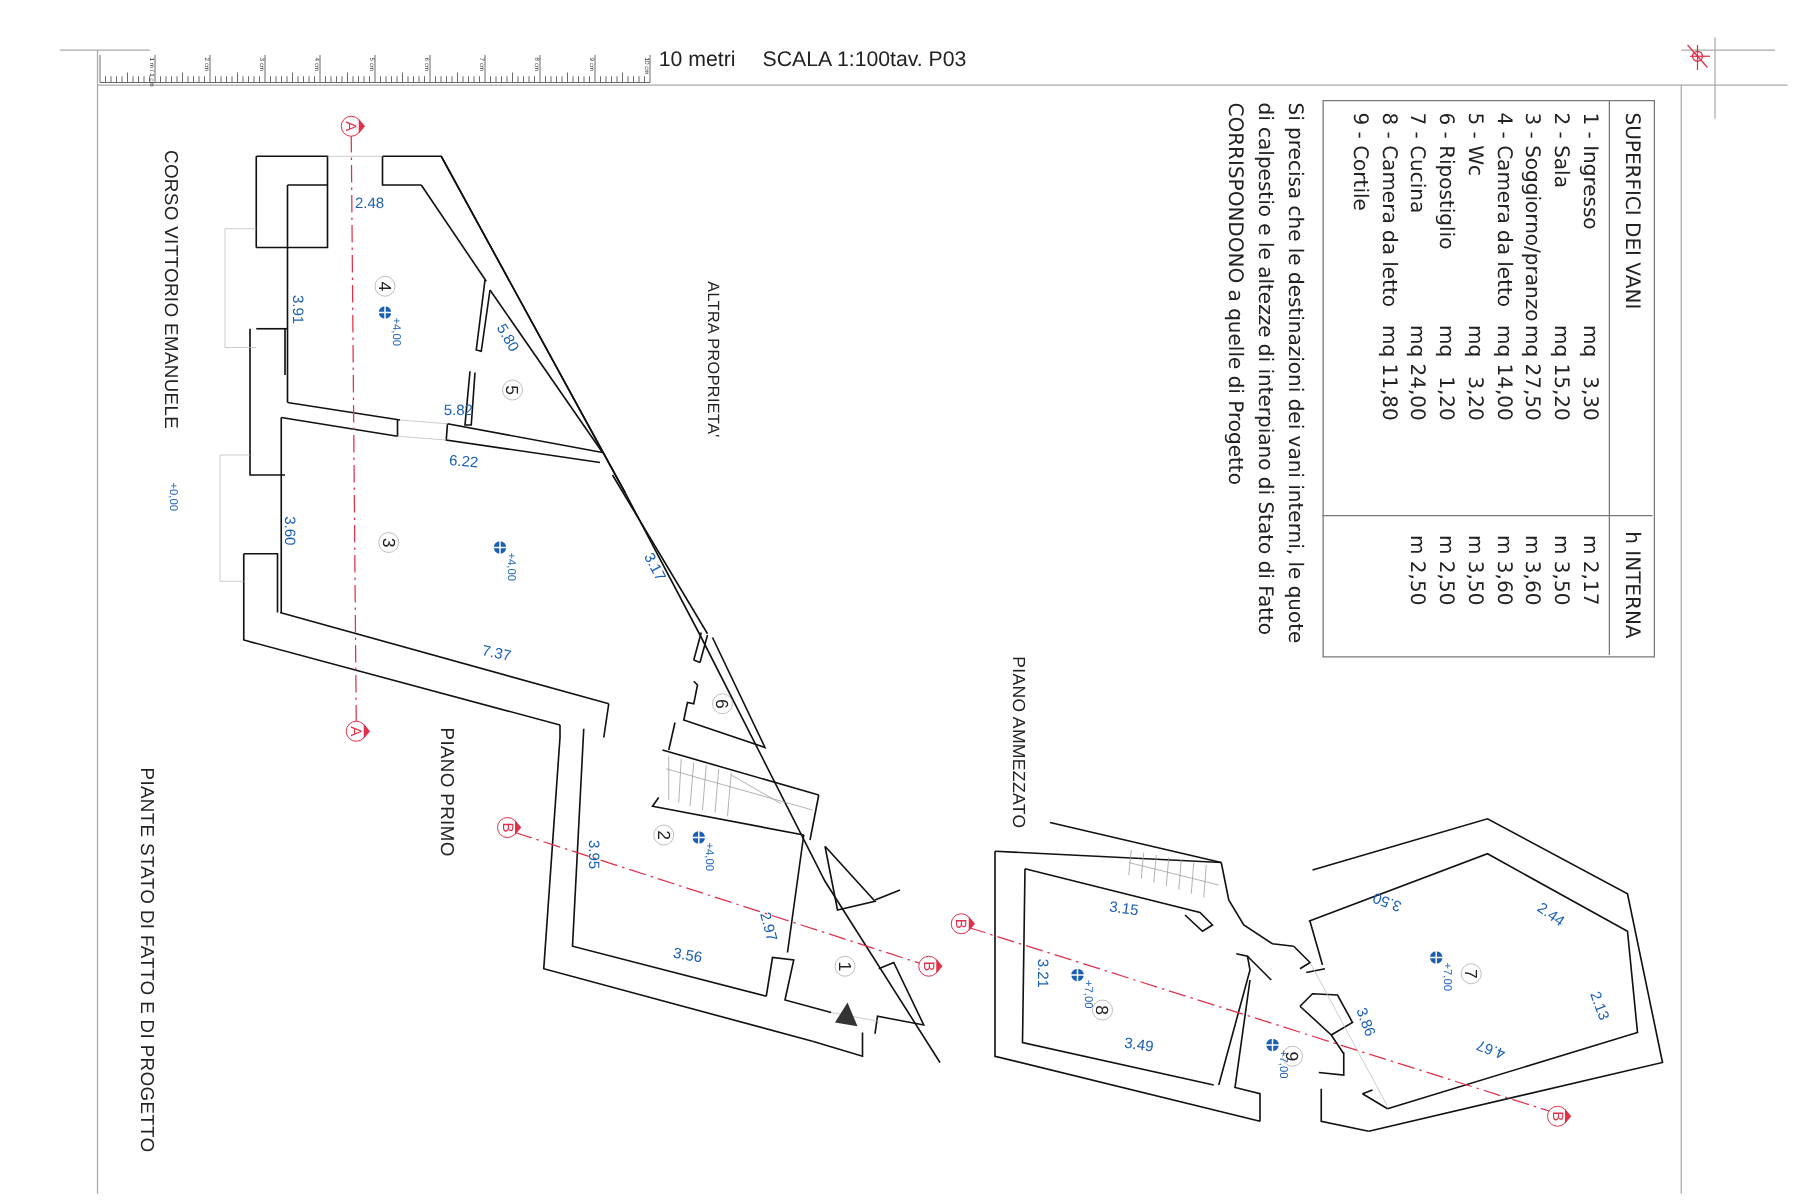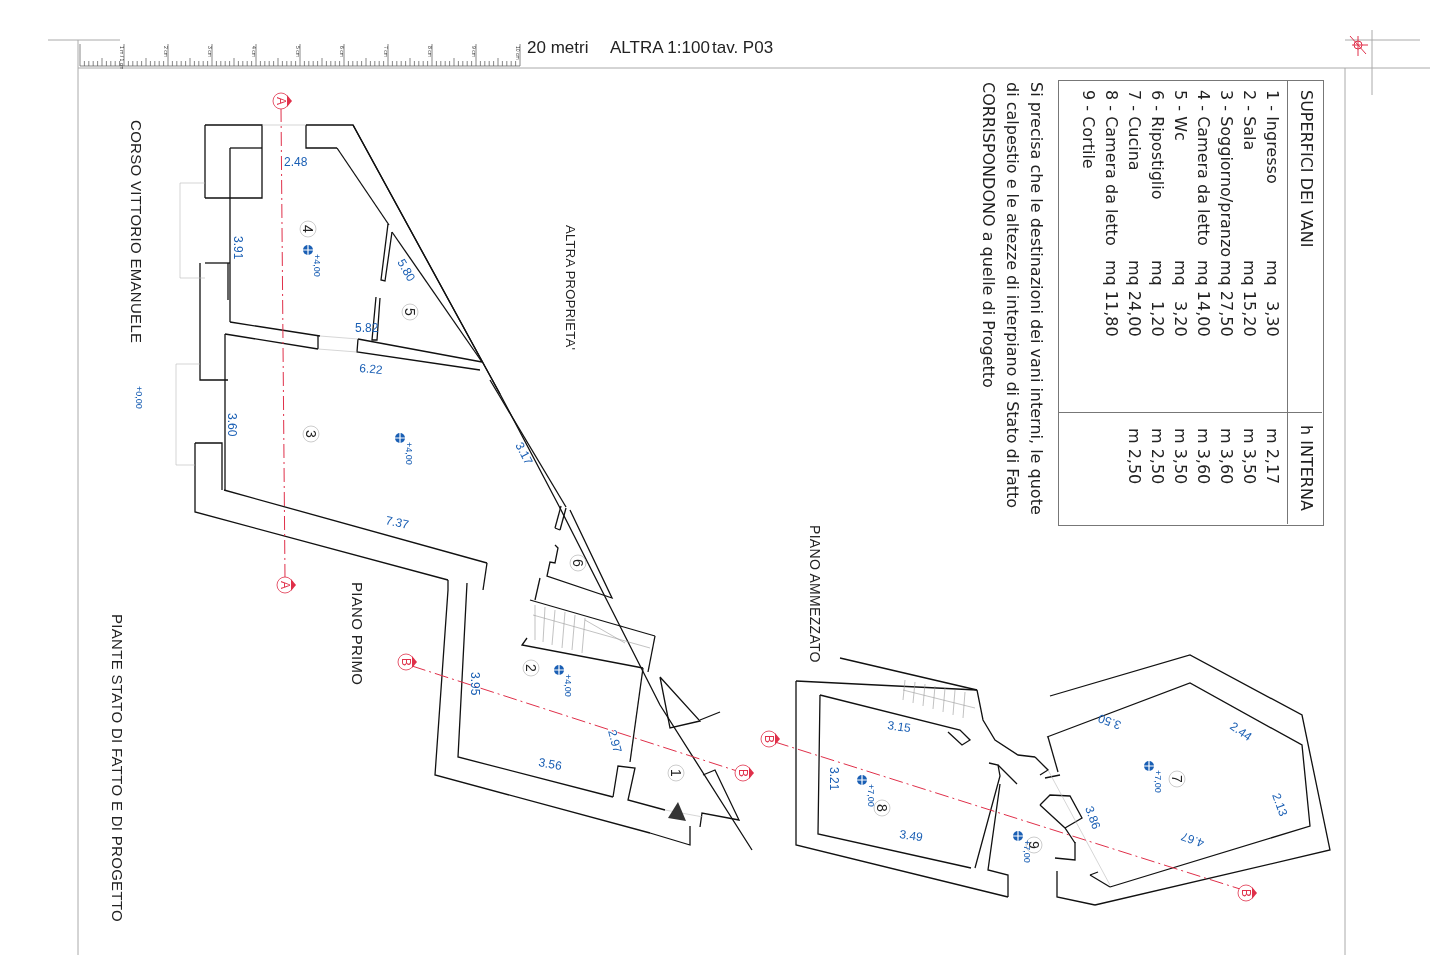--- a/index.html
+++ b/index.html
@@ -393,22 +393,22 @@
         </g>
         <g>
           <circle cx="1246" cy="893" r="8" fill="#fff" stroke="#e0304a" stroke-width="0.8"></circle>
           <path d="M1252,887 L1257,893 L1252,899 Z" fill="#e0304a"></path>
           <text class="sec" transform="translate(1242,889) rotate(90)">B</text>
         </g>
         <path d="M668,818 L678,802 L686,821 Z" fill="#333"></path>
       </g>
   </svg>
 
-  <div class="header-text" style="left:527px">20 metri</div>
-  <div class="header-text" style="left:610px">ALTRA 1:100</div>
+  <div class="header-text" style="left:527px">10 metri</div>
+  <div class="header-text" style="left:610px">SCALA 1:100</div>
   <div class="header-text" style="left:712px">tav. P03</div>
 
   <div class="vtext plan-label" style="left:145px;top:120px">CORSO VITTORIO EMANUELE</div>
   <div class="vtext plan-label" style="left:578px;top:225px;font-size:13px">ALTRA PROPRIETA'</div>
   <div class="vtext plan-label" style="left:366px;top:582px">PIANO PRIMO</div>
   <div class="vtext plan-label" style="left:823px;top:525px;font-size:14px">PIANO AMMEZZATO</div>
   <div class="vtext plan-label" style="left:126px;top:614px">PIANTE STATO DI FATTO E DI PROGETTO</div>
   <div class="vtext" style="left:144px;top:386px;font-size:9px;color:#1a5fb4">+0,00</div>
 
   <div class="table-box"></div>

